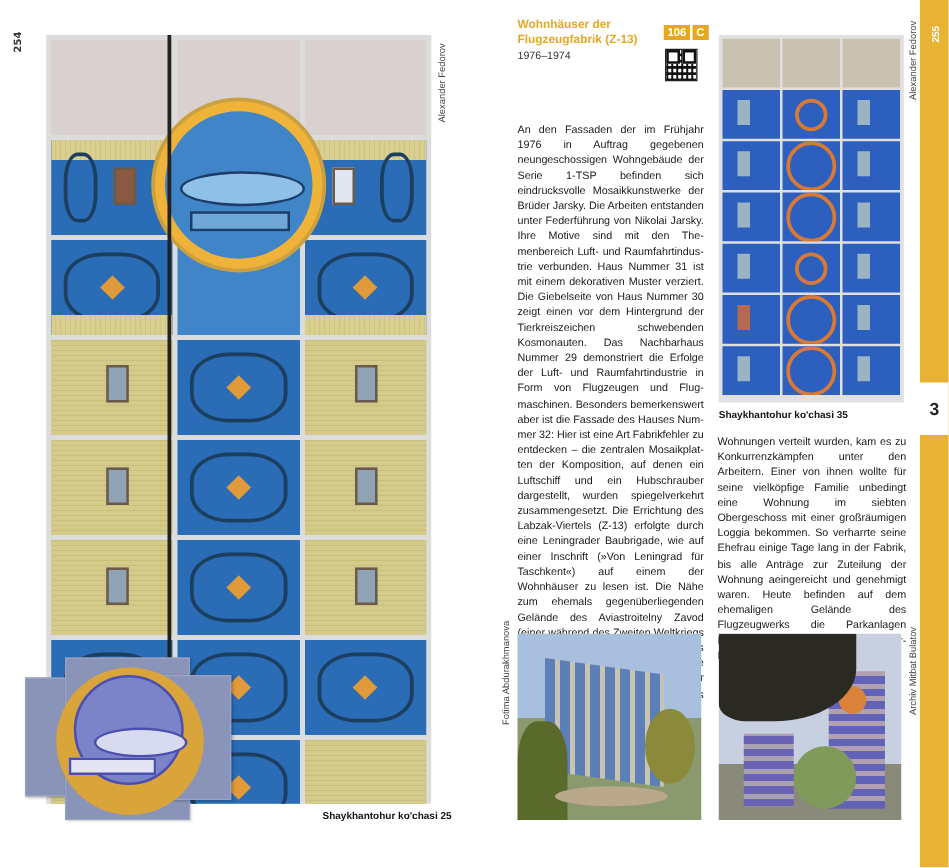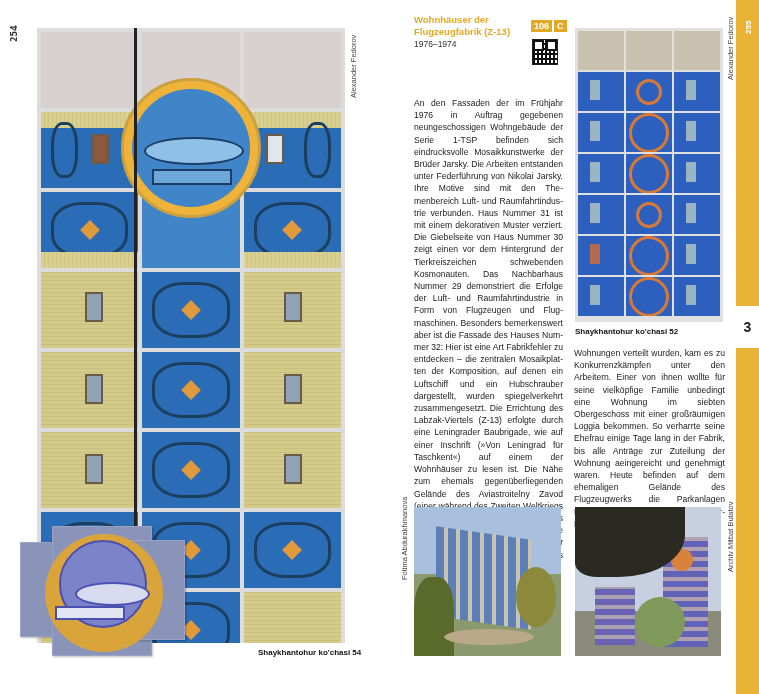--- a/index.html
+++ b/index.html
@@ -170,21 +170,21 @@
   <div class="tile" style="left:0;top:22px;width:70px;height:95px;"></div>
   <div class="tile" style="left:32px;top:6px;width:100px;height:130px;"></div>
   <div class="tile" style="left:95px;top:20px;width:70px;height:100px;"></div>
   <div class="disc">
       <div class="ball"></div>
       <div class="zep"></div>
       <div class="gon"></div>
     </div>
 </div>
 
-<div class="caption" style="left:258px;top:648px;">Shaykhantohur ko'chasi 54</div>
+<div class="caption" style="left:258px;top:648px;">Shaykhantohur ko'chasi 25</div>
 
 <div class="entry-head">
   <div class="entry-title">Wohnhäuser der Flugzeug­fabrik (Z-13)</div>
   <div class="entry-meta">1976–1974</div>
 </div>
 <div class="badge">
   <span>106</span>
   <span>C</span>
 </div>
 <div class="qr"></div>
@@ -244,21 +244,21 @@
       <div class="w"></div>
     </div>
     <div class="c">
       <div class="ring" style="width:40px;height:40px;margin:-20px"></div>
     </div>
     <div class="c">
       <div class="w"></div>
     </div>
 </div>
 <div class="credit" style="left:726px;top:80px;">Alexander Fedorov</div>
-<div class="caption" style="left:575px;top:327px;">Shaykhantohur ko'chasi 52</div>
+<div class="caption" style="left:575px;top:327px;">Shaykhantohur ko'chasi 35</div>
 
 <div class="body-text col2">
   <span>Wohnungen verteilt wurden, kam es zu Konkurrenzkämpfen unter den Arbeitern. Einer von ihnen wollte für seine vielköp­fige Familie unbedingt eine Wohnung im siebten Obergeschoss mit einer großräu­migen Loggia bekommen. So verharrte seine Ehefrau einige Tage lang in der Fa­brik, bis alle Anträge zur Zuteilung der Wohnung aeingereicht und genehmigt waren. Heute befinden auf dem ehema­ligen Gelände des Flugzeugwerks die Parkanlagen Navruz (vgl. Seite 258) und Ankhor-Lokomotiv.</span>
   <span style="font-size:6px;">AF</span>
 </div>
 
 <div class="photo photo1">
   <div class="bldg"></div>
     <div class="tree"></div>
     <div class="tree2"></div>

